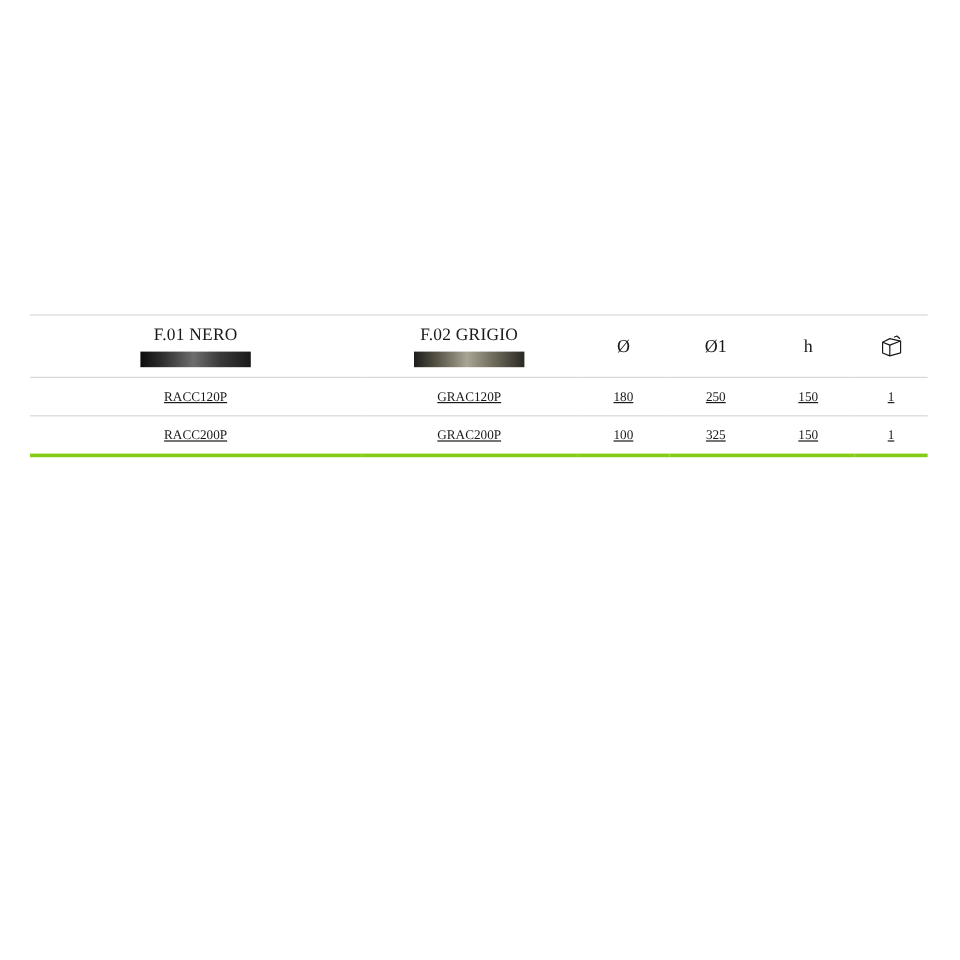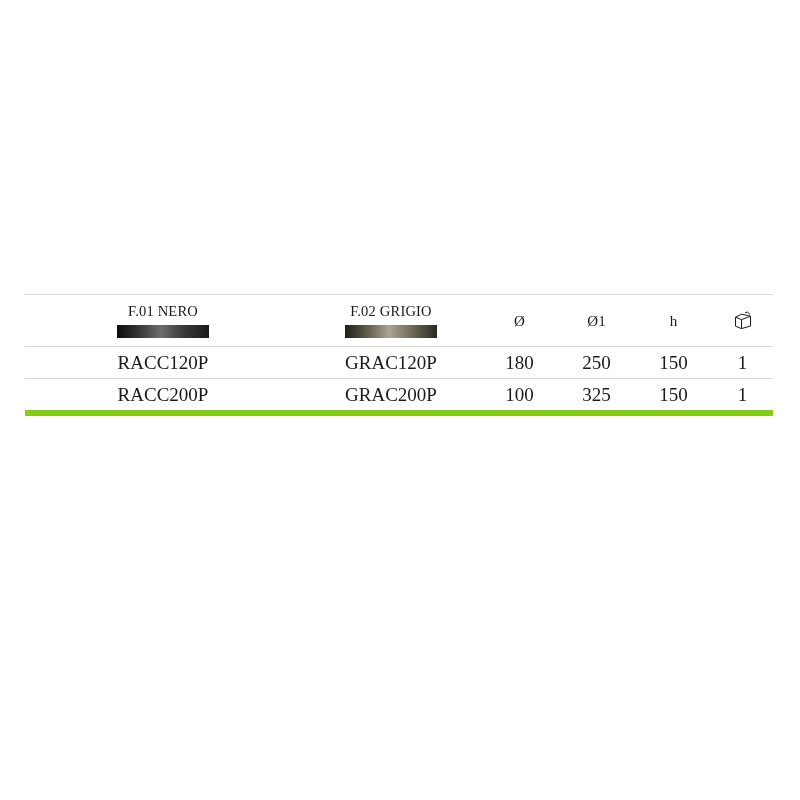--- a/index.html
+++ b/index.html
@@ -16,21 +16,20 @@
     width: 800px;
     height: 800px;
     background: #ffffff;
   }
 
   .table-wrap {
     position: absolute;
     left: 25px;
     top: 262px;
     width: 748px;
-    margin-top: 32px;
   }
 
   table.spec {
     border-collapse: collapse;
     width: 748px;
     table-layout: fixed;
     font-family: "Liberation Serif", serif;
   }
 
   table.spec td, table.spec th {
@@ -78,26 +77,27 @@
     background: linear-gradient(to right, #1e1d1a 0%, #5a5649 22%, #a9a494 48%, #6f6b5c 72%, #2a2823 100%);
   }
 
   .sym {
     font-size: 15px;
     color: #1a1a1a;
   }
 
   tbody td {
     height: 31px;
-    font-size: 19px;
+    font-size: 11px;
     padding: 0;
+    text-decoration: underline;
   }
 
   tbody tr:last-child td {
-    border-bottom: 6px solid #84cc16;
+    border-bottom: 3px solid #84cc16;
   }
 
   .col-a { width: 276px; }
   .col-b { width: 180px; }
   .col-c { width: 77px; }
   .col-d { width: 77px; }
   .col-e { width: 77px; }
   .col-f { width: 61px; }
 
   .box-icon {

